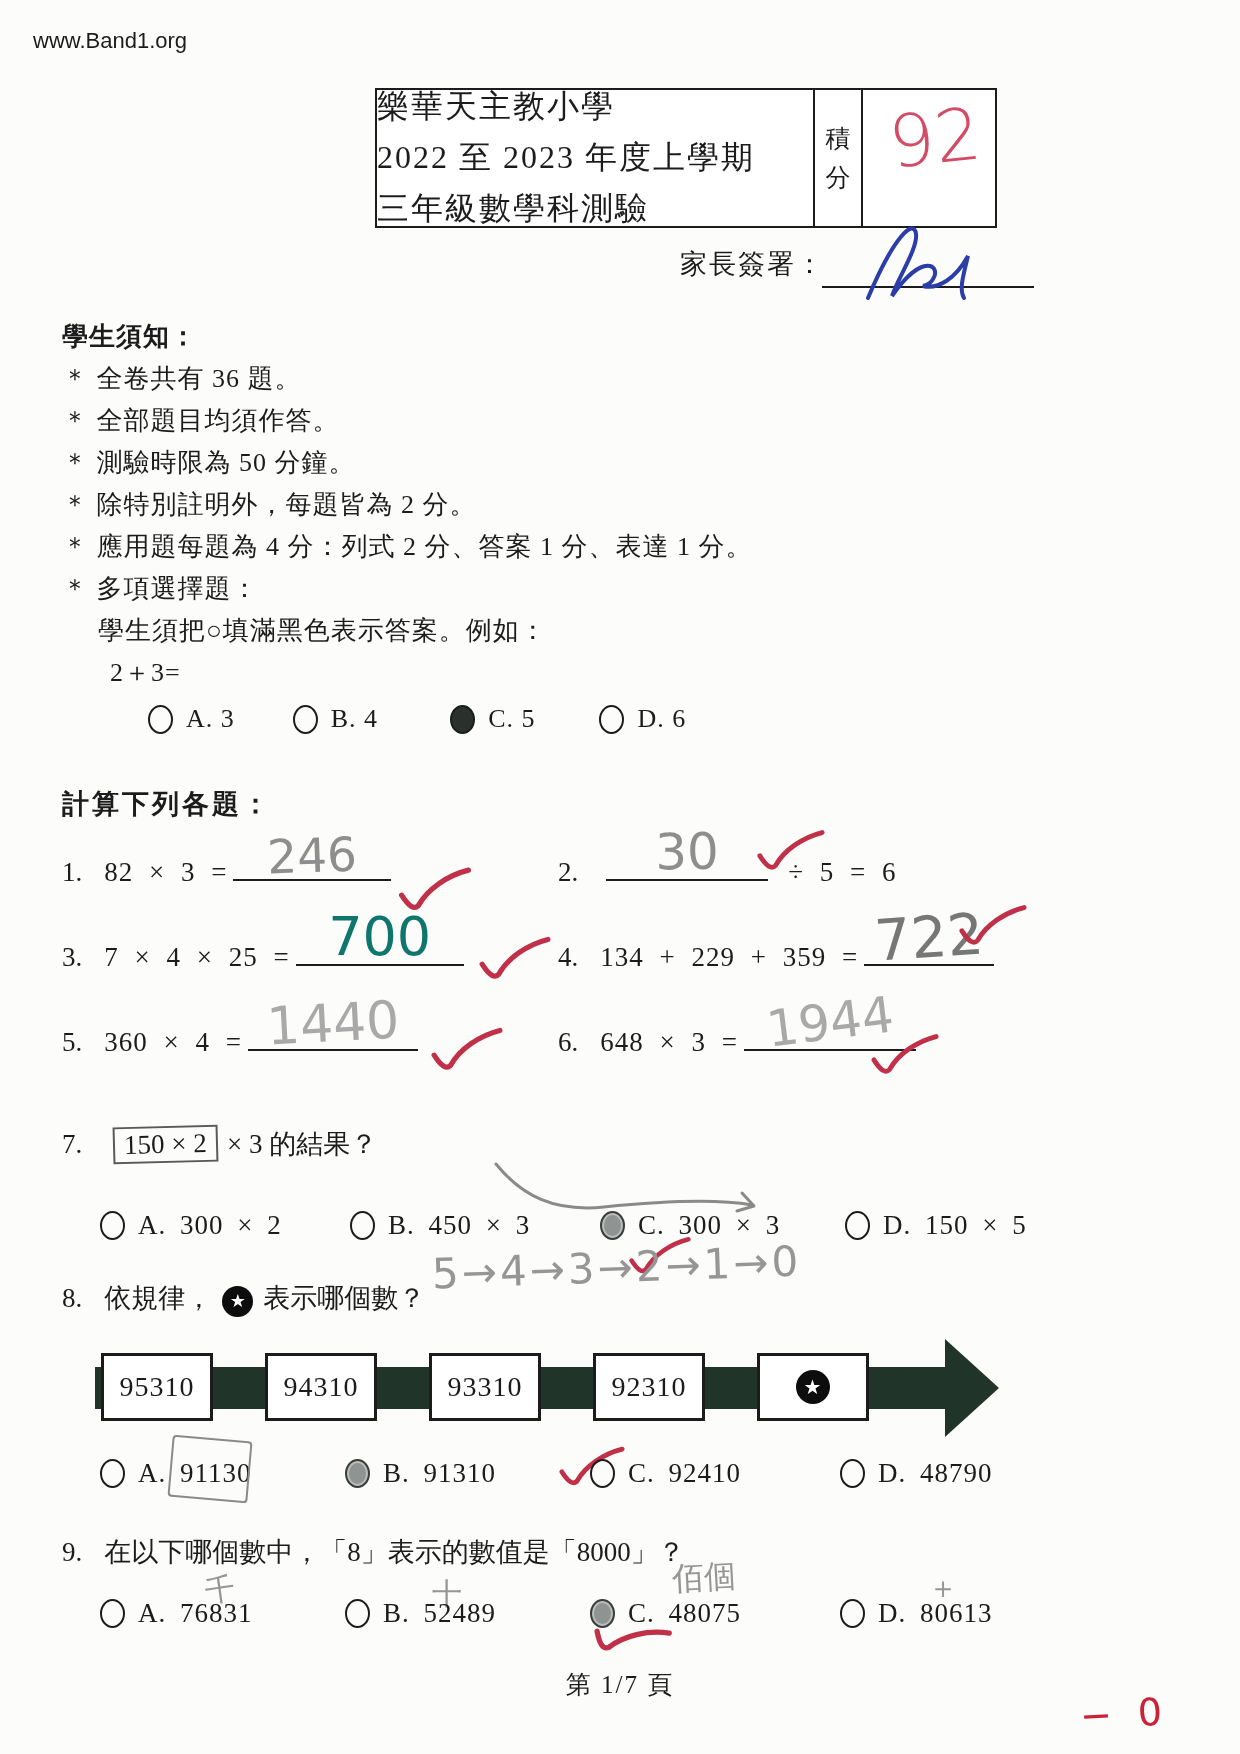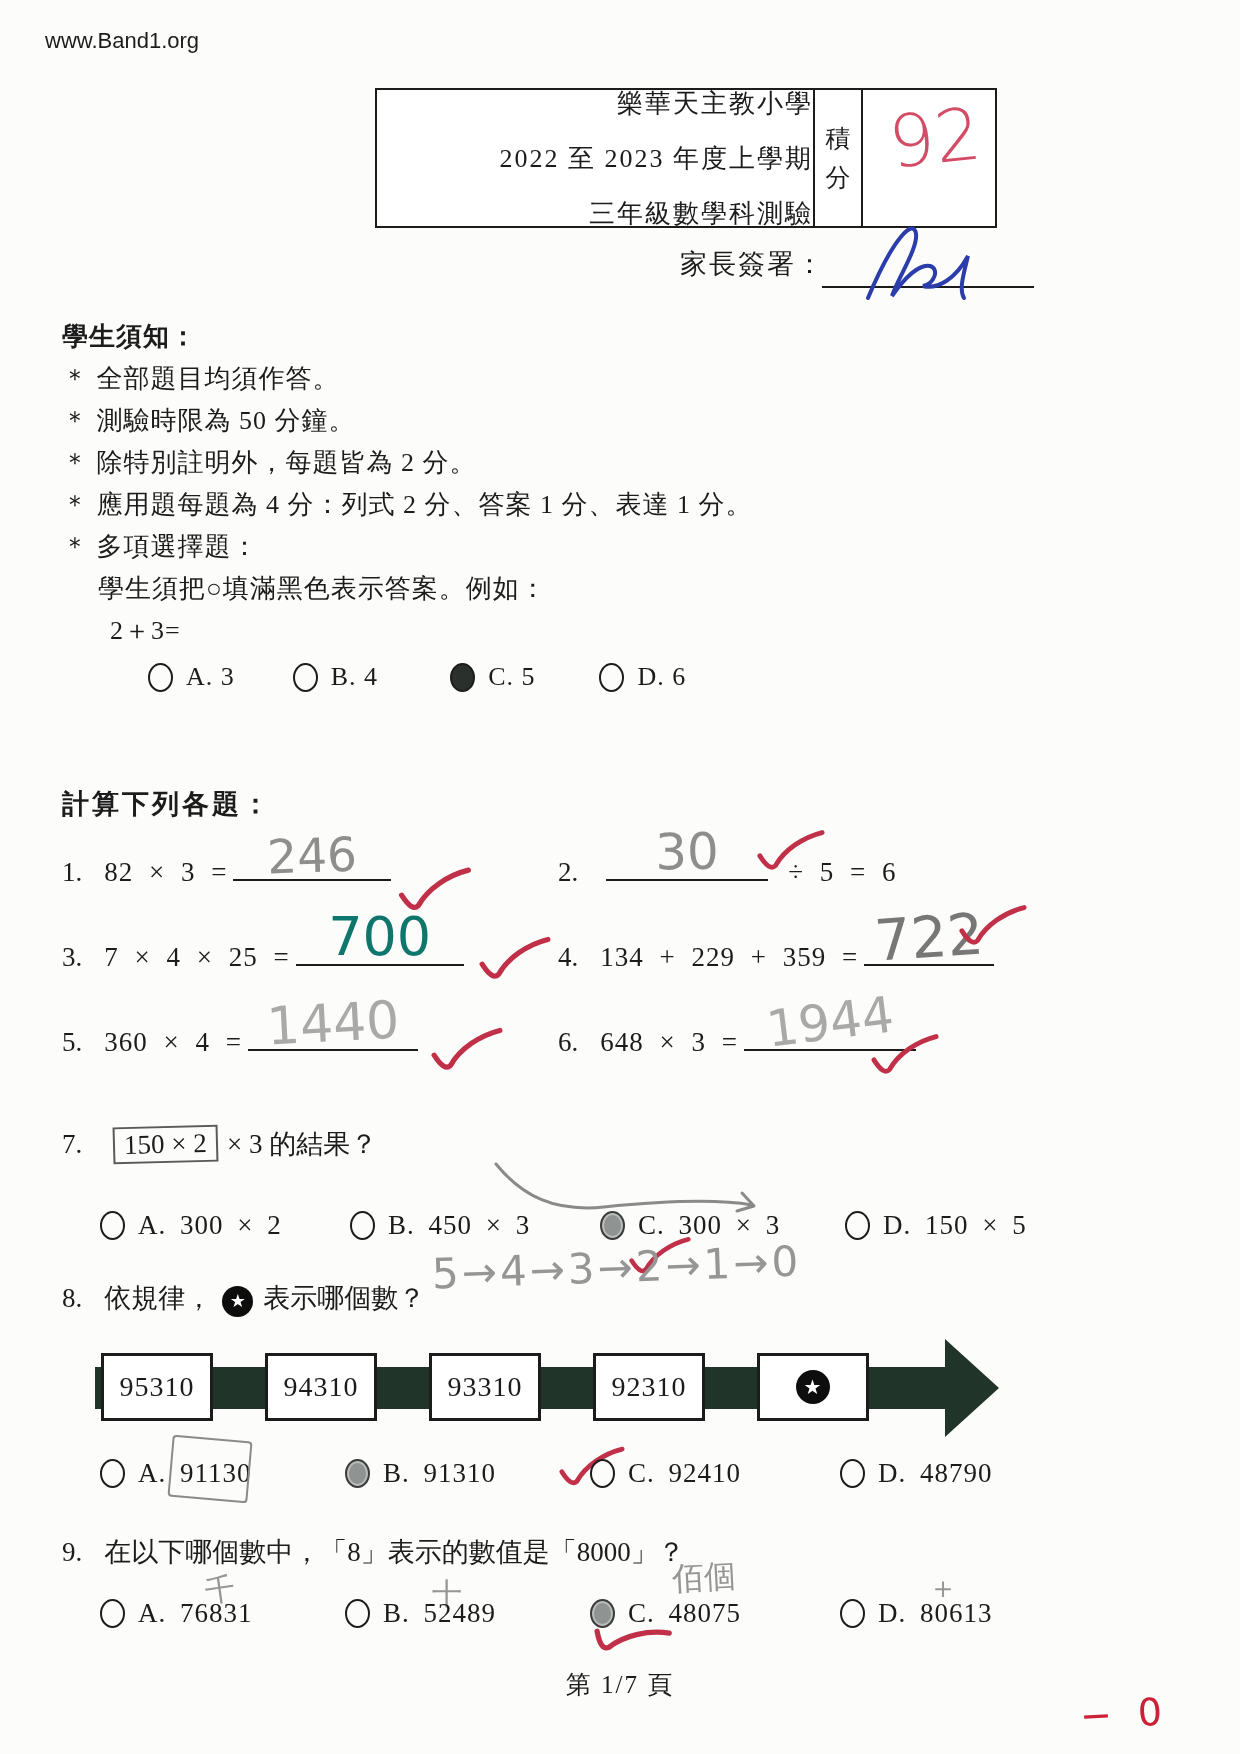--- a/index.html
+++ b/index.html
@@ -1,24 +1,24 @@
 <!DOCTYPE html>
 <html><head>
 <meta charset="utf-8">
 <style>
   html,body { margin:0; padding:0; background:#e8e8e8; }
   .page { position:relative; width:1240px; height:1754px; margin:0 auto; background:#fcfcfa;
           font-family:"Liberation Serif", serif; color:#1c1c1c; overflow:hidden; }
   .abs { position:absolute; }
 
-  .site { left:45px; top:28px; font-family:"Liberation Sans", sans-serif; font-size:22px; font-weight:500;text-align:right; }
+  .site { left:33px; top:28px; font-family:"Liberation Sans", sans-serif; font-size:22px; font-weight:500;text-align:right; }
 
   
   #hdr { left:375px; top:88px; width:618px; height:136px; border:2px solid #1c1c1c; display:flex; background:#fff; }
-  .hdr-title { flex:1; display:flex; flex-direction:column; justify-content:center; text-align:right; gap:20px; font-size:26px; letter-spacing:2px; }
+  .hdr-title { flex:1; display:flex; flex-direction:column; justify-content:center; text-align:left; gap:7px; font-size:32px; letter-spacing:2px; }
   .hdr-score-label { width:46px; border-left:2px solid #1c1c1c; border-right:2px solid #1c1c1c;
           display:flex; flex-direction:column; align-items:center; justify-content:center; gap:6px; font-size:25px; }
   .hdr-score { width:132px; position:relative; }
   .score-val { position:absolute; left:26px; top:6px; font-family:"DejaVu Sans", sans-serif;
           font-size:72px; font-weight:300; color:#d44b66; transform:rotate(-6deg); }
 
   .sign-label { left:680px; top:246px; font-size:27px; letter-spacing:2px; }
   .sign-line { left:822px; top:242px; width:212px; height:44px; border-bottom:2px solid #1c1c1c; }
 
   
@@ -87,20 +87,21 @@
   </div>
 
   <div class="abs sign-label">家長簽署：</div>
   <div class="abs sign-line"></div>
   <svg class="abs" style="left:852px; top:218px;" width="140" height="92" viewBox="0 0 140 92">
     <path d="M16 80 C 42 18 62 0 64 16 C 66 30 46 60 40 78 C 54 58 68 46 78 48 C 88 51 82 66 71 68 C 86 72 104 60 116 38 C 111 58 107 72 112 80" fill="none" stroke="#2b3cab" stroke-width="4" stroke-linecap="round"></path>
   </svg>
 
   <div class="abs inst">
     <div style="font-weight:bold;">學生須知：</div>
+    <div>＊ 全卷共有 36 題。</div>
     <div>＊ 全部題目均須作答。</div>
     <div>＊ 測驗時限為 50 分鐘。</div>
     <div>＊ 除特別註明外，每題皆為 2 分。</div>
     <div>＊ 應用題每題為 4 分：列式 2 分、答案 1 分、表達 1 分。</div>
     <div>＊ 多項選擇題：</div>
     <div class="indent1">學生須把○填滿黑色表示答案。例如：</div>
     <div class="indent2">2＋3=</div>
     <div class="ex-row">
       <div class="mc-inline">
         <span class="circ"></span>

